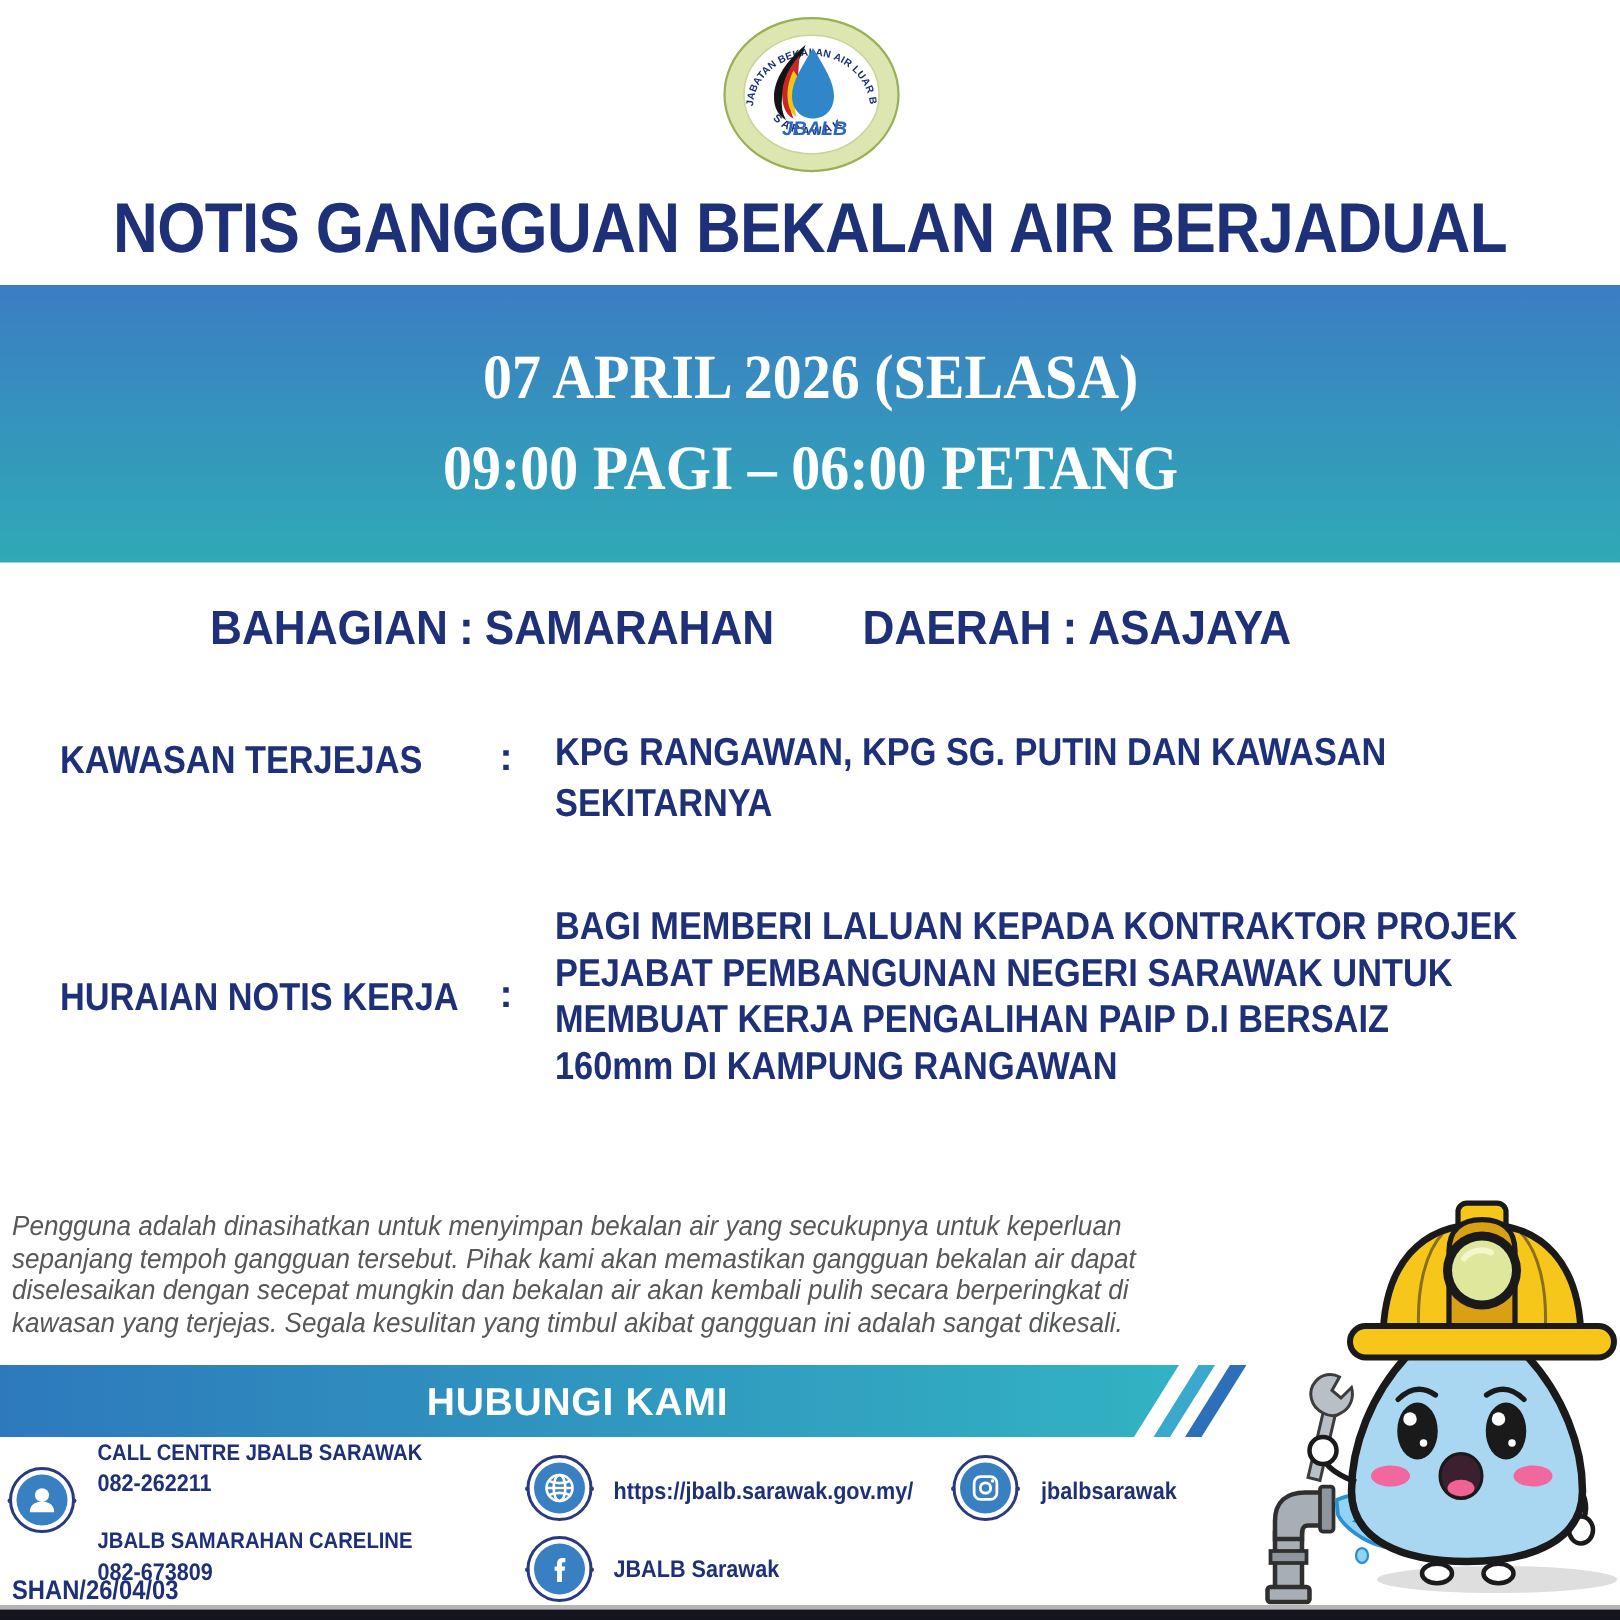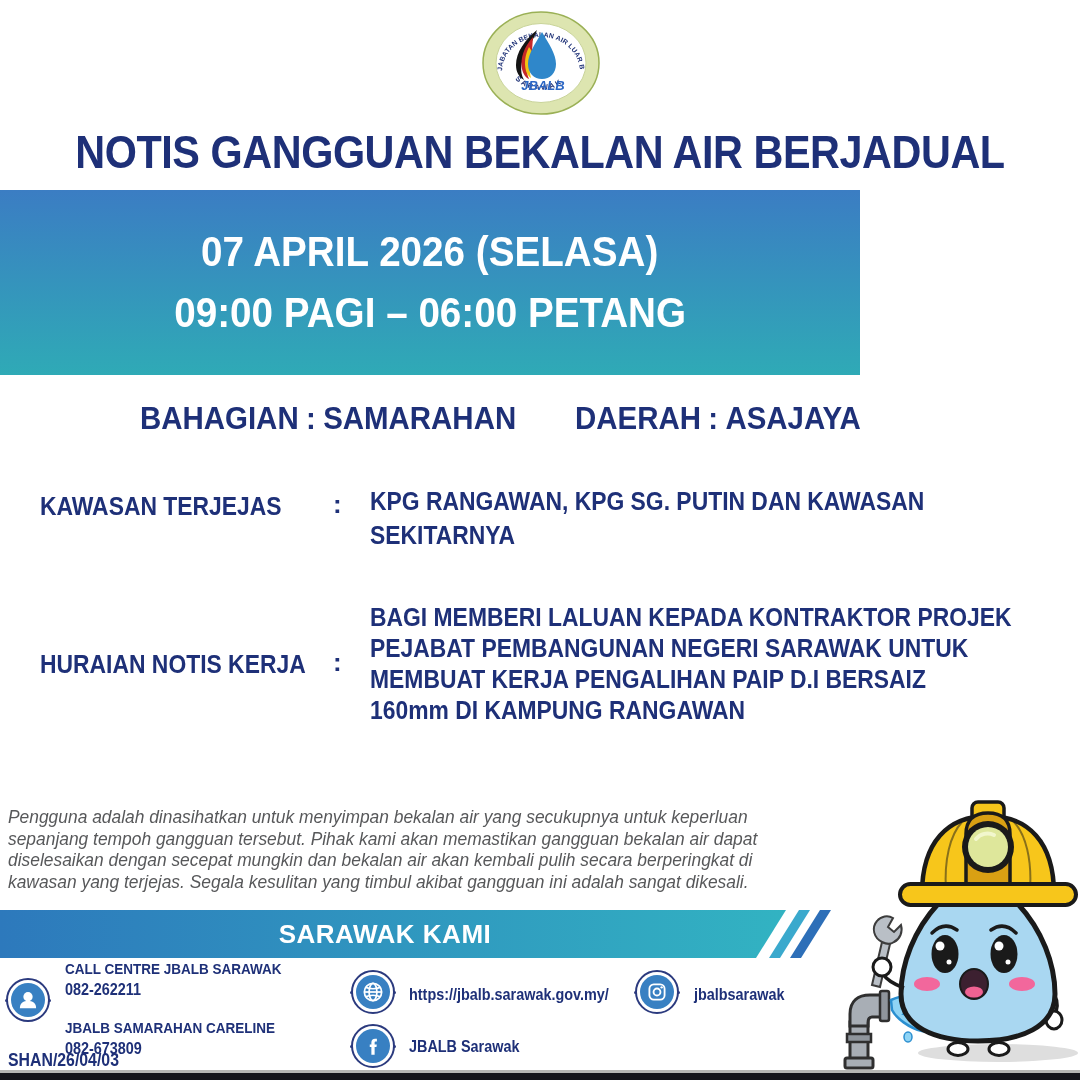--- a/index.html
+++ b/index.html
@@ -6,23 +6,23 @@
   #canvas{position:relative;width:1080px;height:1080px;background:#ffffff;overflow:hidden;
           font-family:"Liberation Sans",sans-serif;}
   .abs{position:absolute;}
 
   
   .logo{left:481px;top:10px;width:120px;height:106px;}
   .title{left:0;top:124px;width:1080px;text-align:center;color:#1e3078;font-weight:bold;
          font-size:47px;letter-spacing:-0.5px;transform:scaleX(0.88);transform-origin:center;}
 
   
-  .banner{left:0;top:190px;width:860px;height:185px;
+  .banner{left:0;top:190px;width:1080px;height:185px;
           background:linear-gradient(180deg,#3b7dc3 0%,#2faab6 100%);
-          display:flex;flex-direction:column;align-items:center;justify-content:center;gap:12px;}
+          display:flex;flex-direction:column;align-items:center;justify-content:center;gap:12px;font-family:Liberation Serif, serif;}
   .banner-line{color:#fff;font-weight:bold;font-size:42px;line-height:1.15;
                transform:scaleX(0.92);transform-origin:center;white-space:nowrap;}
 
   
   .loc{top:400px;color:#1e3078;font-weight:bold;font-size:32px;white-space:nowrap;
        transform:scaleX(0.92);transform-origin:left center;}
   .loc .sep{margin:0 8px;}
   .bahagian{left:140px;}
   .daerah{left:575px;}
 
@@ -135,21 +135,21 @@
 160mm DI KAMPUNG RANGAWAN</div>
 
   <div class="abs advisory">Pengguna adalah dinasihatkan untuk menyimpan bekalan air yang secukupnya untuk keperluan
 sepanjang tempoh gangguan tersebut. Pihak kami akan memastikan gangguan bekalan air dapat
 diselesaikan dengan secepat mungkin dan bekalan air akan kembali pulih secara berperingkat di
 kawasan yang terjejas. Segala kesulitan yang timbul akibat gangguan ini adalah sangat dikesali.</div>
 
   <div class="abs hubungi-bar"></div>
   <div class="abs stripe stripe1"></div>
   <div class="abs stripe stripe2"></div>
-  <div class="abs hubungi-label">SARAWAK KAMI</div>
+  <div class="abs hubungi-label">HUBUNGI KAMI</div>
 
   <div class="abs icon-circle ic-person">
     <div class="icon-fill">
       <svg width="26" height="26" viewBox="0 0 24 24">
         <circle cx="12" cy="9" r="4.3" fill="#fff"></circle>
         <path d="M 4.5,19.5 C 4.5,14.5 8,13 12,13 C 16,13 19.5,14.5 19.5,19.5 Z" fill="#fff"></path>
       </svg>
     </div>
   </div>
   <div class="abs ctext cc-title">CALL CENTRE JBALB SARAWAK</div>

